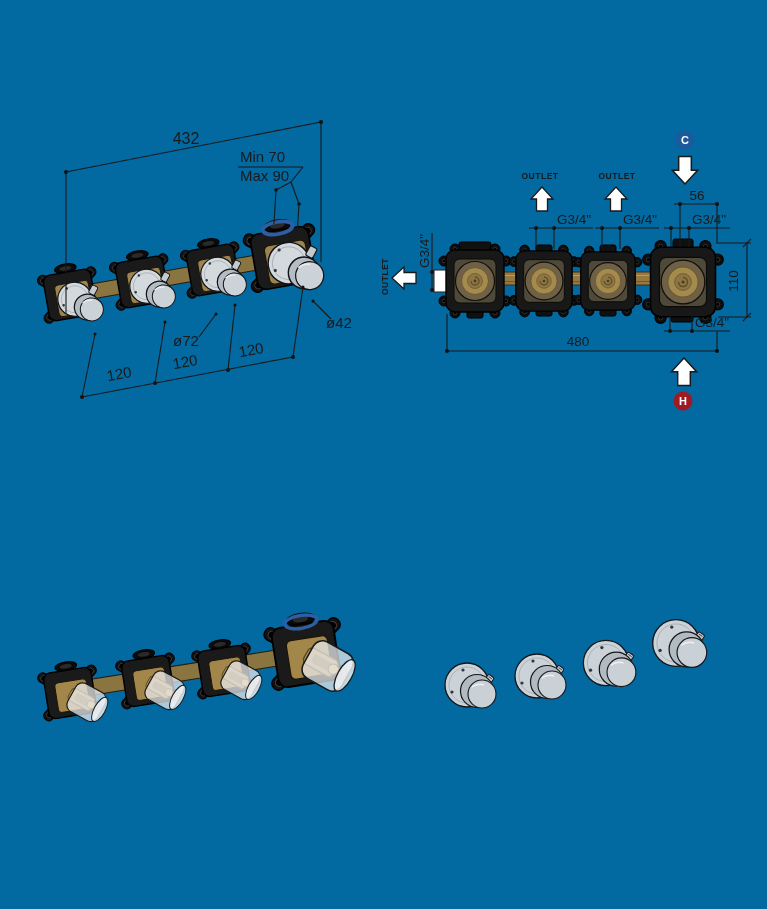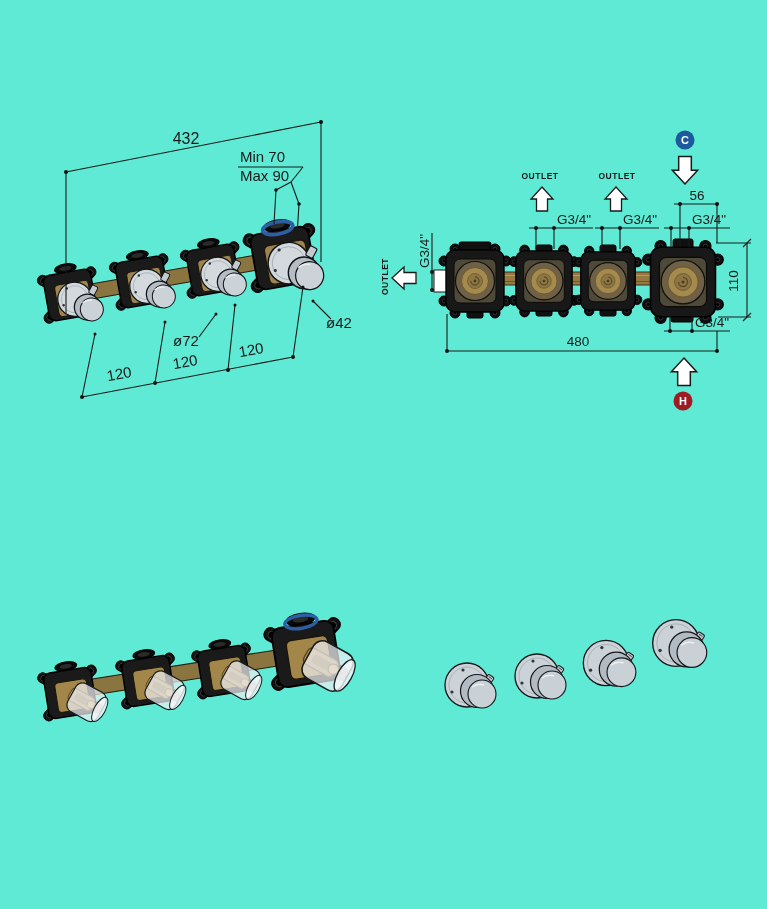--- a/index.html
+++ b/index.html
@@ -1,16 +1,16 @@
 <!DOCTYPE html>
 <html><head>
 <meta charset="utf-8">
 <style>
   html,body{margin:0;padding:0;background:#fff;}
-  .canvas{width:767px;height:909px;position:relative;background:#5eead4;overflow:hidden;}
+  .canvas{width:767px;height:909px;position:relative;background:#0369a1;overflow:hidden;}
   svg{display:block;}
   text{font-family:"Liberation Sans", sans-serif;fill:#1a1a1a;}
   .dim{font-size:15px;}
   .dimS{font-size:13.5px;}
   .outlet{font-size:8.5px;font-weight:bold;letter-spacing:0.5px;}
   .badge{font-size:11px;font-weight:bold;fill:#ffffff;}
   .dline{stroke:#1a1a1a;stroke-width:1.1;fill:none;}
 </style>
 </head>
 <body>

